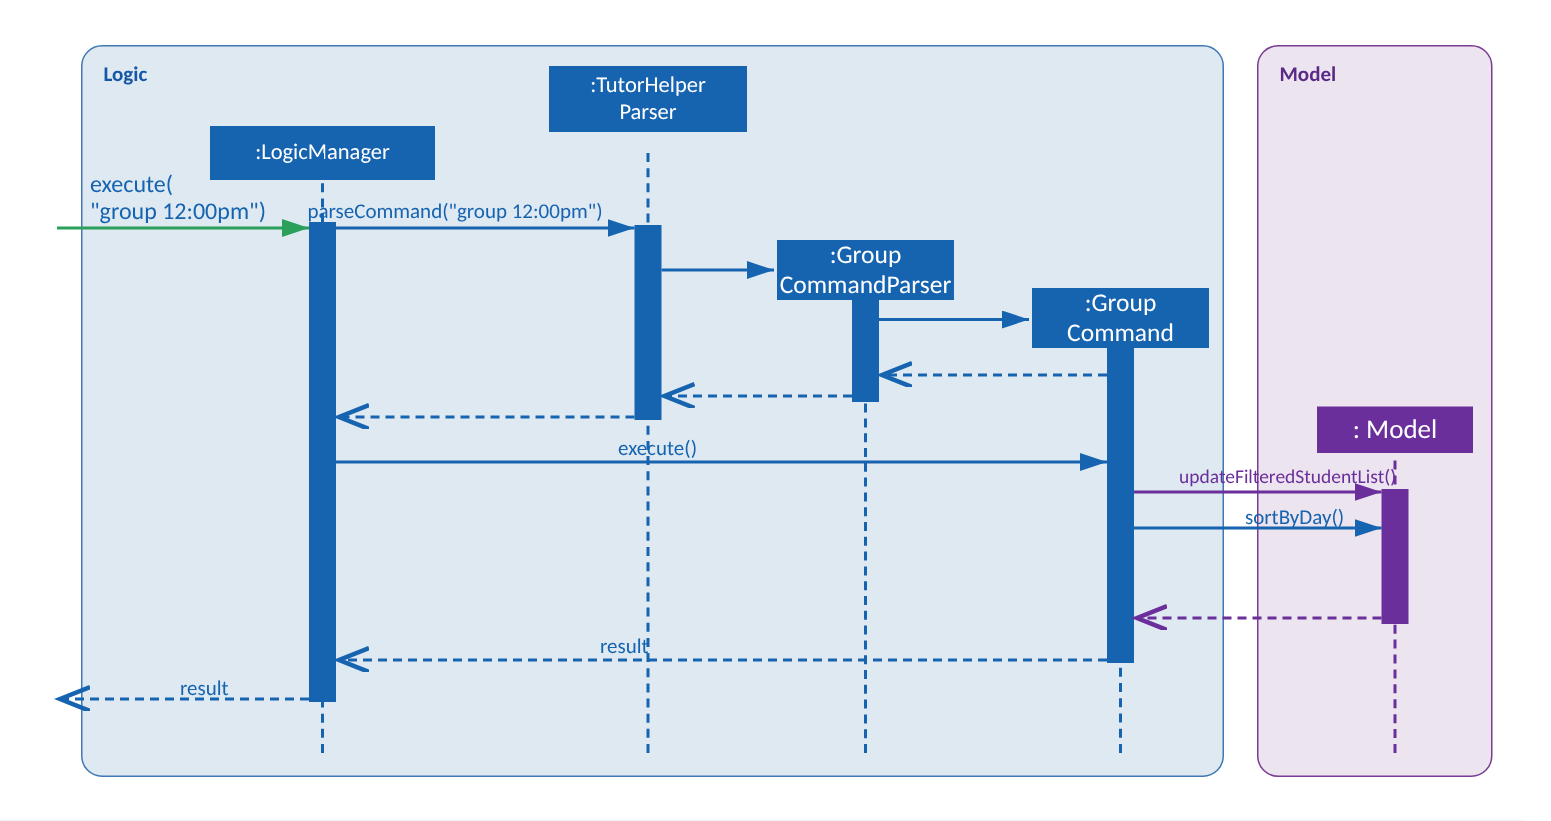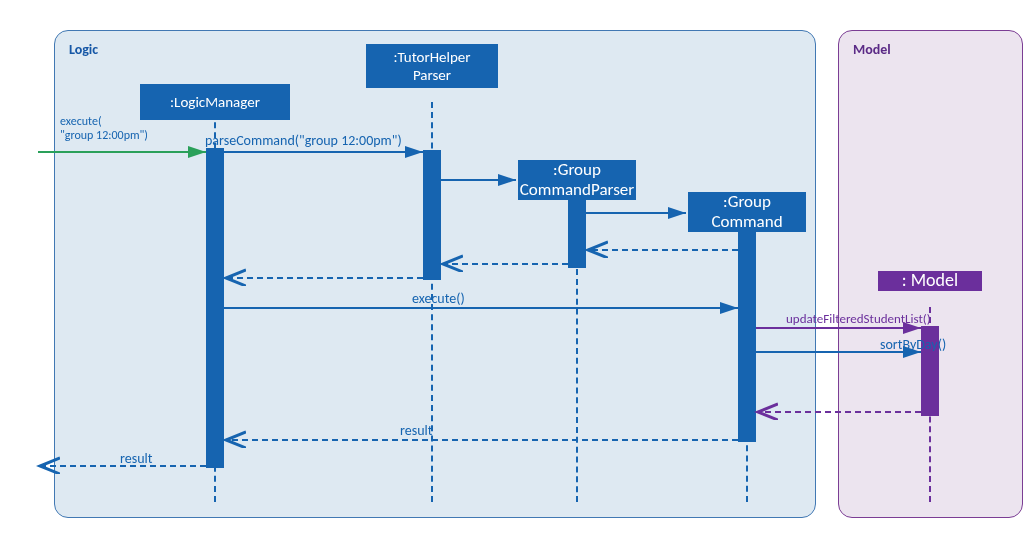--- a/index.html
+++ b/index.html
@@ -20,21 +20,21 @@
       left: 54px;
       top: 30px;
       width: 762px;
       height: 488px;
       background: #dee9f2;
       border-color: #4178b3;
     }
     .container-model {
       left: 838px;
       top: 30px;
-      width: 185px;
+      width: 157px;
       height: 488px;
       background: #ece4ef;
       border-color: #7b3d94;
     }
     .container-label {
       font-size: 14px;
       font-weight: bold;
     }
     .container-logic .container-label { color: #1657a6; }
     .container-model .container-label { color: #5b2a86; }
@@ -66,21 +66,21 @@
       background: #1664b0;
     }
     .activation-model { background: #6b2f9c; }
 
     .msg-label {
       position: absolute;
       font-size: 14px;
       color: #1664b0;
     }
     .msg-label-model { color: #6b2f9c; font-size: 13px; text-align: center; }
-    .msg-label-green { color: #1664b0; font-size: 12px; }
+    .msg-label-green { color: #1664b0; font-size: 16px; }
 
     svg.overlay {
       position: absolute;
       left: 0; top: 0;
       width: 1034px; height: 547px;
       pointer-events: none;
     }
   </style>
 </head>
 <body>
@@ -100,42 +100,42 @@
 Parser</span>
 </div>
 <div class="obj-box obj-box-small" style="left:518px; top:160px; width:118px; height:40px; white-space:pre-line;">
   <span>:Group
 CommandParser</span>
 </div>
 <div class="obj-box obj-box-small" style="left:688px; top:192px; width:118px; height:40px; white-space:pre-line;">
   <span>:Group
 Command</span>
 </div>
-<div class="obj-box obj-box-model" style="left:878px; top:271px; width:104px; height:20px;">
+<div class="obj-box obj-box-model" style="left:878px; top:271px; width:104px; height:31px;">
   <span>:   Model</span>
 </div>
 
 <div class="lifeline" style="left:214px; top:102px; height:400px;"></div>
 <div class="lifeline" style="left:431px; top:102px; height:400px;"></div>
 <div class="lifeline" style="left:576px; top:200px; height:302px;"></div>
 <div class="lifeline" style="left:746px; top:232px; height:270px;"></div>
 <div class="lifeline lifeline-model" style="left:929px; top:307px; height:195px;"></div>
 
 <div class="activation" style="left:206px; top:148px; width:18px; height:320px;"></div>
 <div class="activation" style="left:423px; top:150px; width:18px; height:130px;"></div>
 <div class="activation" style="left:568px; top:200px; width:18px; height:68px;"></div>
 <div class="activation" style="left:738px; top:232px; width:18px; height:210px;"></div>
 <div class="activation activation-model" style="left:921px; top:326px; width:18px; height:90px;"></div>
 
 <div class="msg-label msg-label-green" style="left:60px; top:115px; line-height:1.15; white-space:pre-line;">execute(
 "group 12:00pm")</div>
 <div class="msg-label" style="left:205px; top:132px;">parseCommand("group 12:00pm")</div>
 <div class="msg-label" style="left:412px; top:290px;">execute()</div>
 <div class="msg-label msg-label-model" style="left:786px; top:311px;">updateFilteredStudentList()</div>
-<div class="msg-label" style="left:880px; top:336px;">sortByDay()</div>
+<div class="msg-label" style="left:830px; top:336px;">sortByDay()</div>
 <div class="msg-label" style="left:400px; top:422px;">result</div>
 <div class="msg-label" style="left:120px; top:450px;">result</div>
 
 <svg class="overlay">
   <defs>
     <marker id="arrow-blue-solid" markerWidth="10" markerHeight="10" refX="9" refY="3" orient="auto">
       <path d="M0,0 L9,3 L0,6 Z" fill="#1664b0"></path>
     </marker>
     <marker id="arrow-blue-open" markerWidth="12" markerHeight="12" refX="10" refY="4" orient="auto">
       <path d="M0,0 L10,4 L0,8" fill="none" stroke="#1664b0" stroke-width="1.5"></path>

